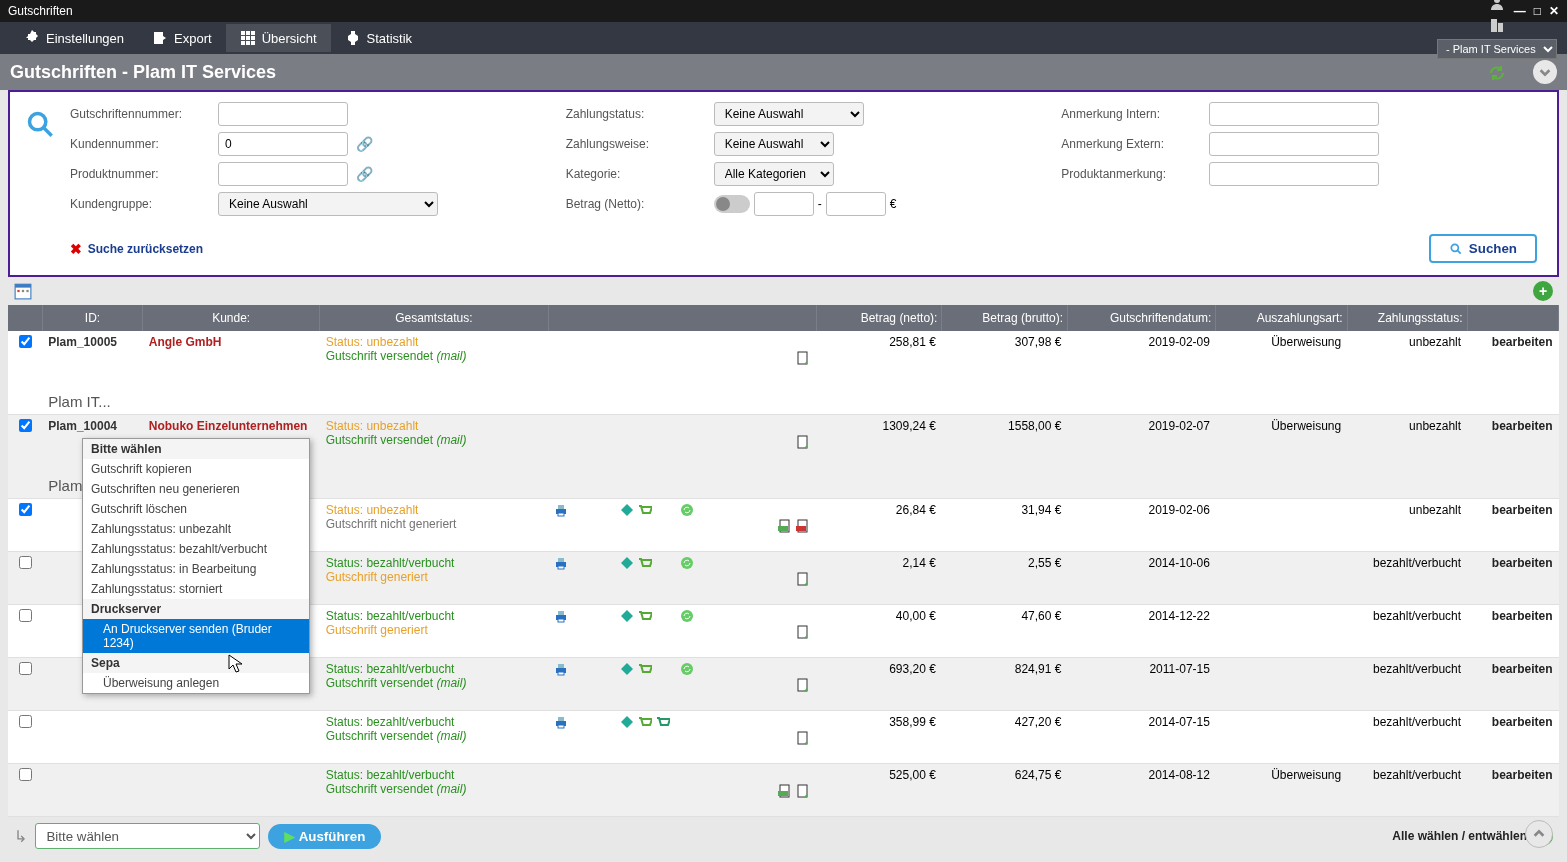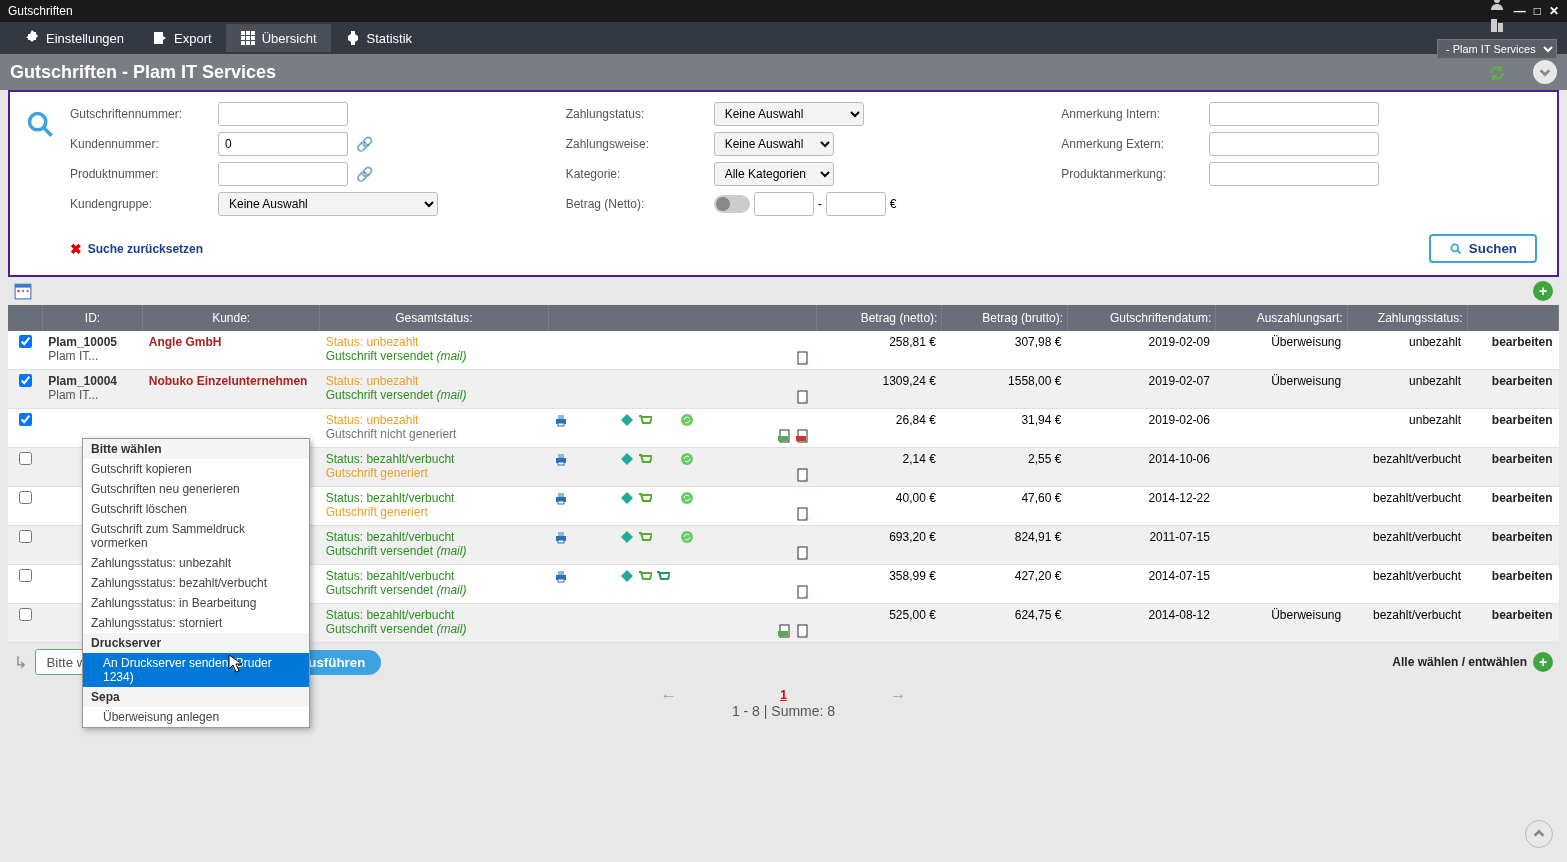--- a/index.html
+++ b/index.html
@@ -55,21 +55,21 @@
   .col-id { width: 88px; }
   .col-cust { width: 155px; }
   .col-status { width: 200px; }
   .col-icons { width: 235px; }
   .col-netto, .col-brutto { width: 110px; text-align: right; }
   .col-date { width: 130px; text-align: right; }
   .col-pay { width: 115px; text-align: right; }
   .col-zst { width: 105px; text-align: right; }
   .col-edit { width: 80px; text-align: right; }
   .id-main { font-weight: bold; color: #333; }
-  .id-sub { color: #555; font-size: 12px; }
+  .id-sub { color: #555; font-size: 15px; margin-top: 44px; }
   .cust { color: #b02020; font-weight: bold; }
   .st-orange { color: #e8a028; }
   .st-green { color: #2a9020; }
   .st-purple { color: #737373; }
   .st-i { font-style: italic; }
   .edit-link { font-weight: bold; color: #222; cursor: pointer; }
   .row-icons { display: flex; align-items: flex-start; gap: 4px; height: 100%; position: relative; }
   .ic-right { position: absolute; right: 0; bottom: 0; display: flex; gap: 4px; }
   .ic { width: 14px; height: 14px; display: inline-block; }
   
@@ -604,21 +604,20 @@
     <td class="col-edit"><span class="edit-link">bearbeiten</span></td>
   </tr>
     </tbody>
 </table>
 
 <div class="context-menu" id="context-menu">
     <div class="header">Bitte wählen</div>
     <div class="item">Gutschrift kopieren</div>
     <div class="item">Gutschriften neu generieren</div>
     <div class="item">Gutschrift löschen</div>
-    <div class="item">Gutschrift zum Sammeldruck vormerken</div>
     <div class="item">Zahlungsstatus: unbezahlt</div>
     <div class="item">Zahlungsstatus: bezahlt/verbucht</div>
     <div class="item">Zahlungsstatus: in Bearbeitung</div>
     <div class="item">Zahlungsstatus: storniert</div>
     <div class="header">Druckserver</div>
     <div class="highlighted">An Druckserver senden (Bruder 1234)</div>
     <div class="header">Sepa</div>
     <div class="indent">Überweisung anlegen</div>
   </div>
 <svg class="cursor-img" width="16" height="20" viewBox="0 0 16 20">

